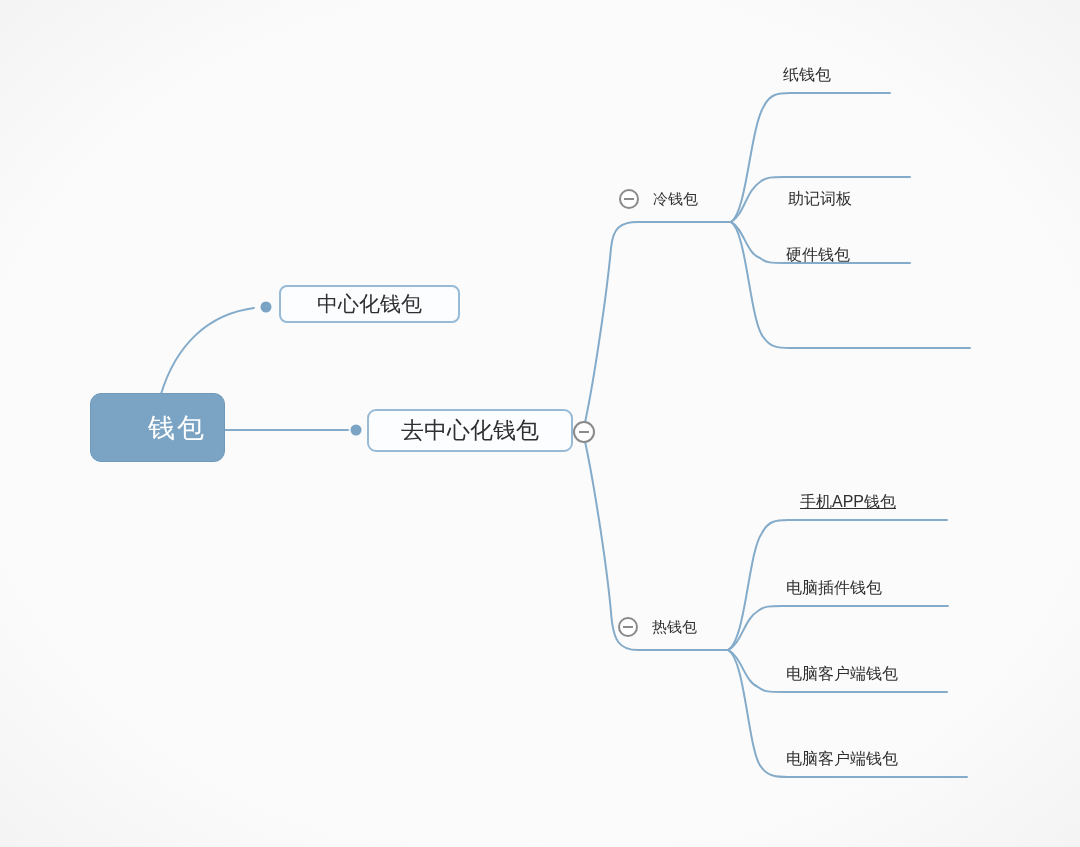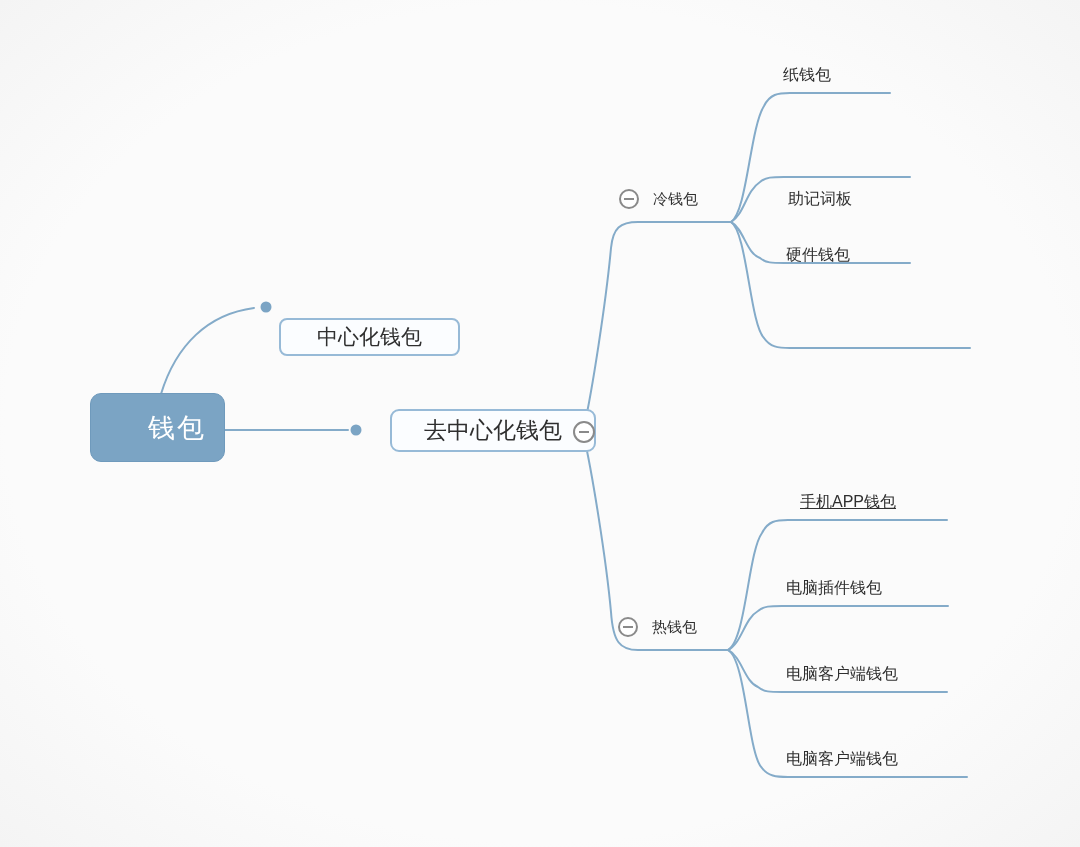--- a/index.html
+++ b/index.html
@@ -48,28 +48,26 @@
   }
   .node-box {
     background: #fbfdff;
     border: 2px solid #97bad7;
     border-radius: 8px;
   }
   .node-centralized {
     left: 279px; top: 285px;
     width: 181px; height: 38px;
     font-size: 21px;
-    margin-top: 33px;
   }
   .node-decentralized {
     left: 367px; top: 409px;
     width: 206px; height: 43px;
     border-radius: 9px;
     font-size: 23px;
-    margin-left: 23px;
   }
   .branch-label {
     position: absolute;
     font-size: 15px;
     line-height: 24px;
     color: #2f2f2f;
     white-space: nowrap;
   }
   .leaf {
     position: absolute;

